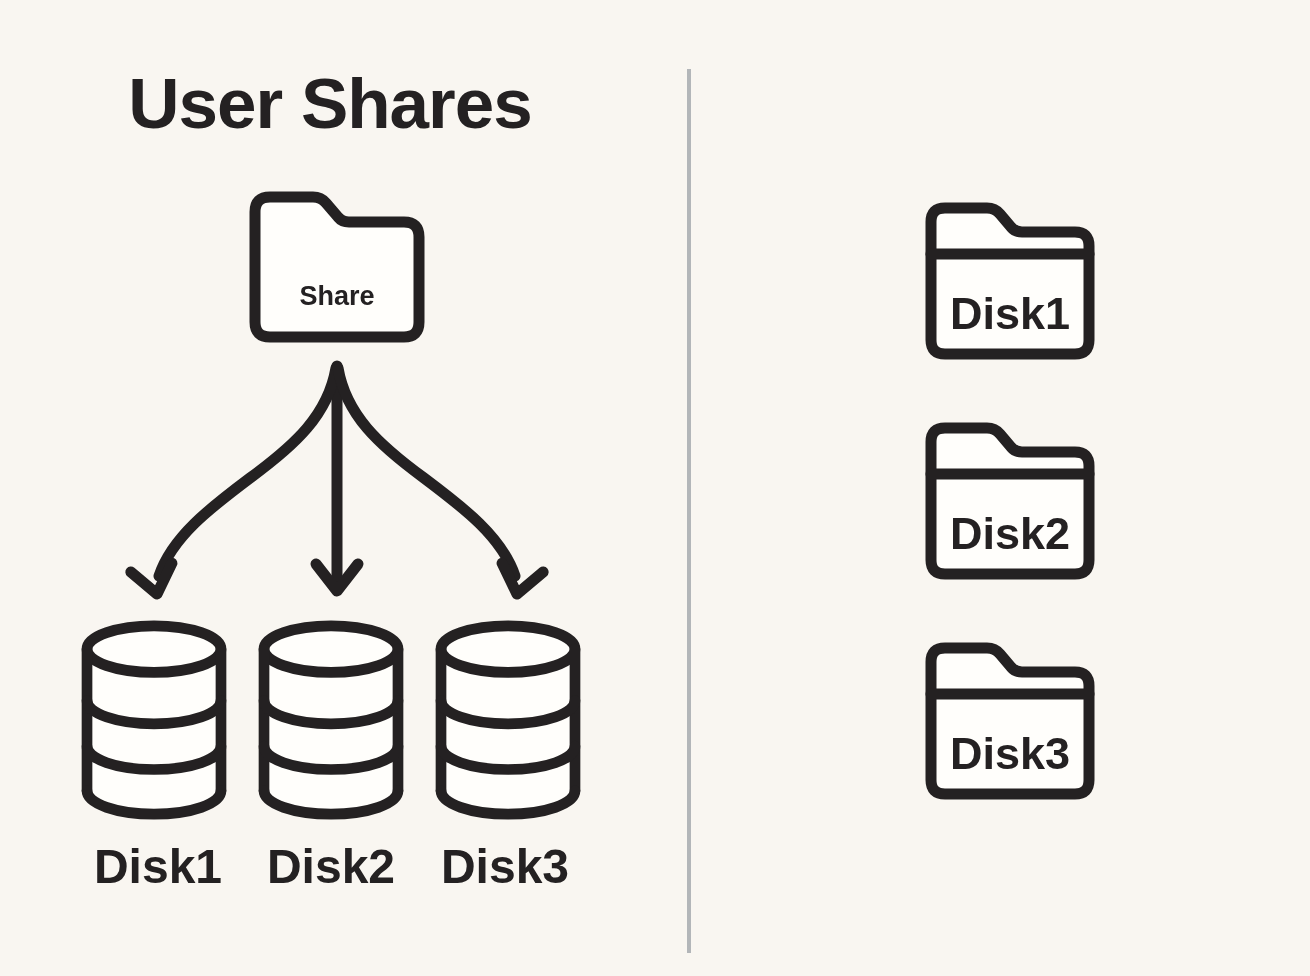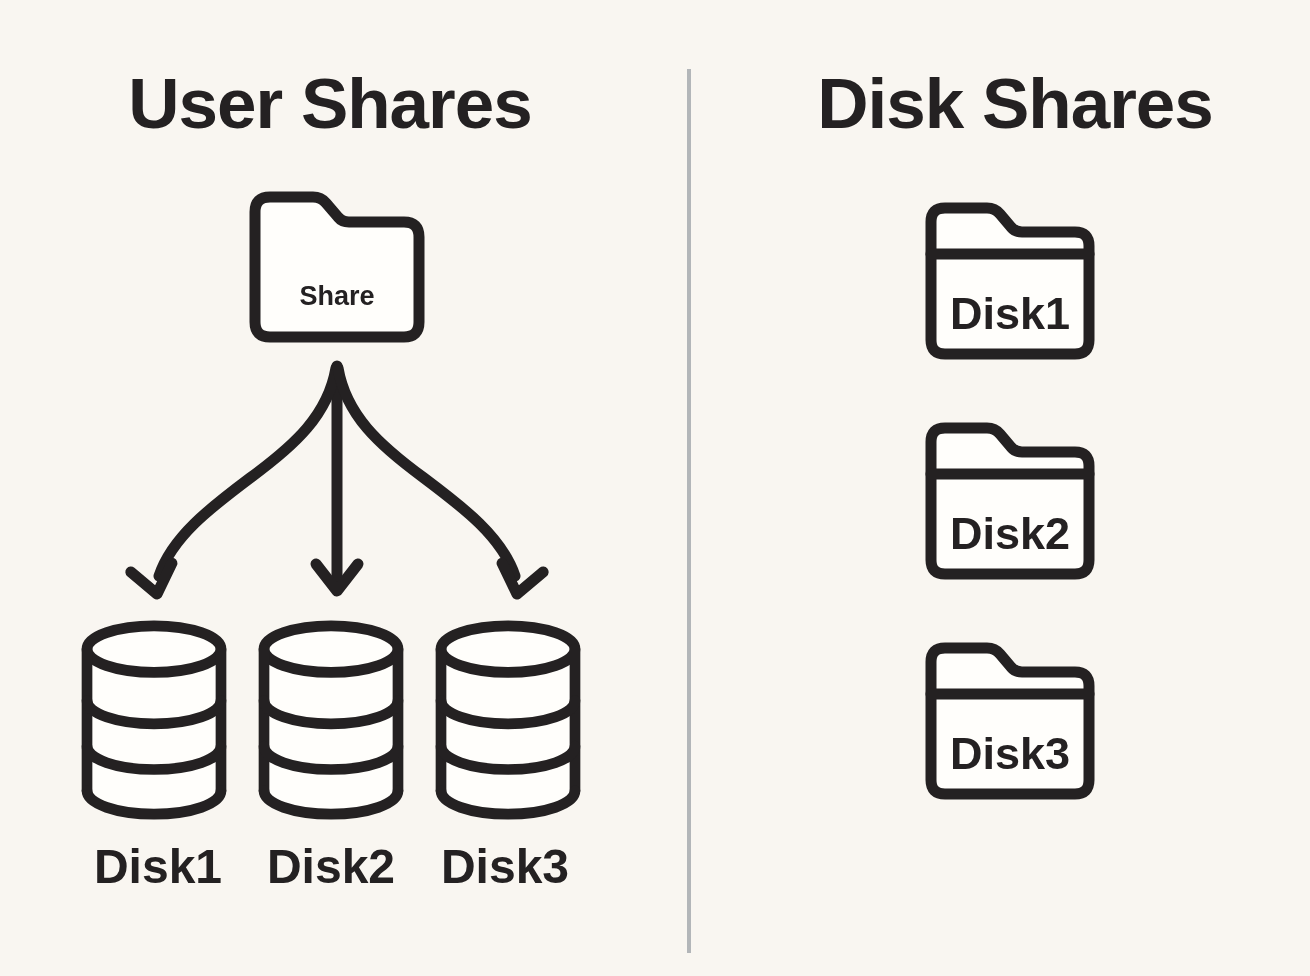--- a/index.html
+++ b/index.html
@@ -134,21 +134,20 @@
       <path class="stroke" d="M 6 176 A 69 24 0 0 0 144 176"></path>
     </svg>
   </div>
 
   <div class="disk-caption" style="left:58px;">Disk1</div>
   <div class="disk-caption" style="left:231px;">Disk2</div>
   <div class="disk-caption" style="left:405px;">Disk3</div>
 
   <div class="divider"></div>
 
-  <h1 class="panel-title title-right">Disk Shares</h1>
 
   <div class="icon-box" style="left:925px;top:202px;width:170px;height:158px;">
     <svg viewBox="0 0 170 158">
       <path class="shape-fill stroke" d="M 20 6 H 62 Q 70 6 75 12 L 86 25 Q 90 30 97 30 H 150 Q 164 30 164 44 V 138
            Q 164 152 150 152 H 20 Q 6 152 6 138 V 20 Q 6 6 20 6 Z"></path>
       <path class="stroke" d="M 6 52 H 164"></path>
     </svg>
     <span class="icon-label folder-label">Disk1</span>
   </div>
 

